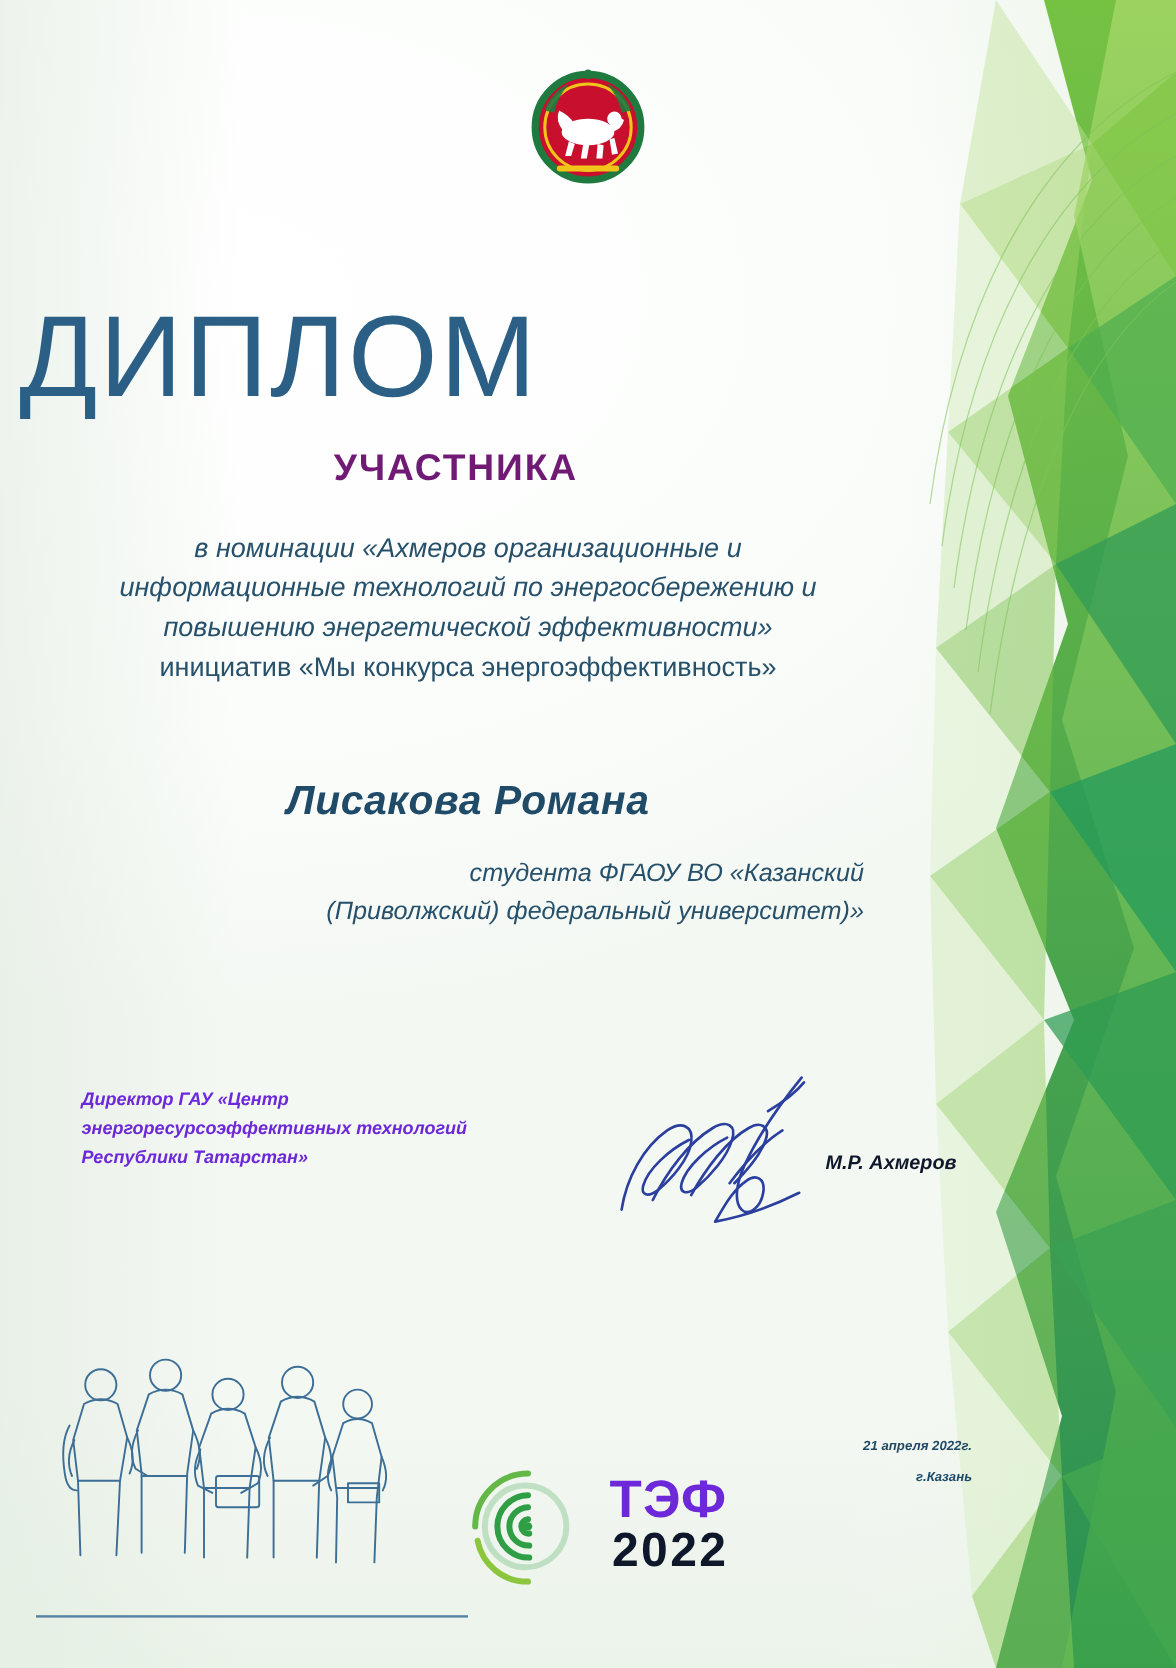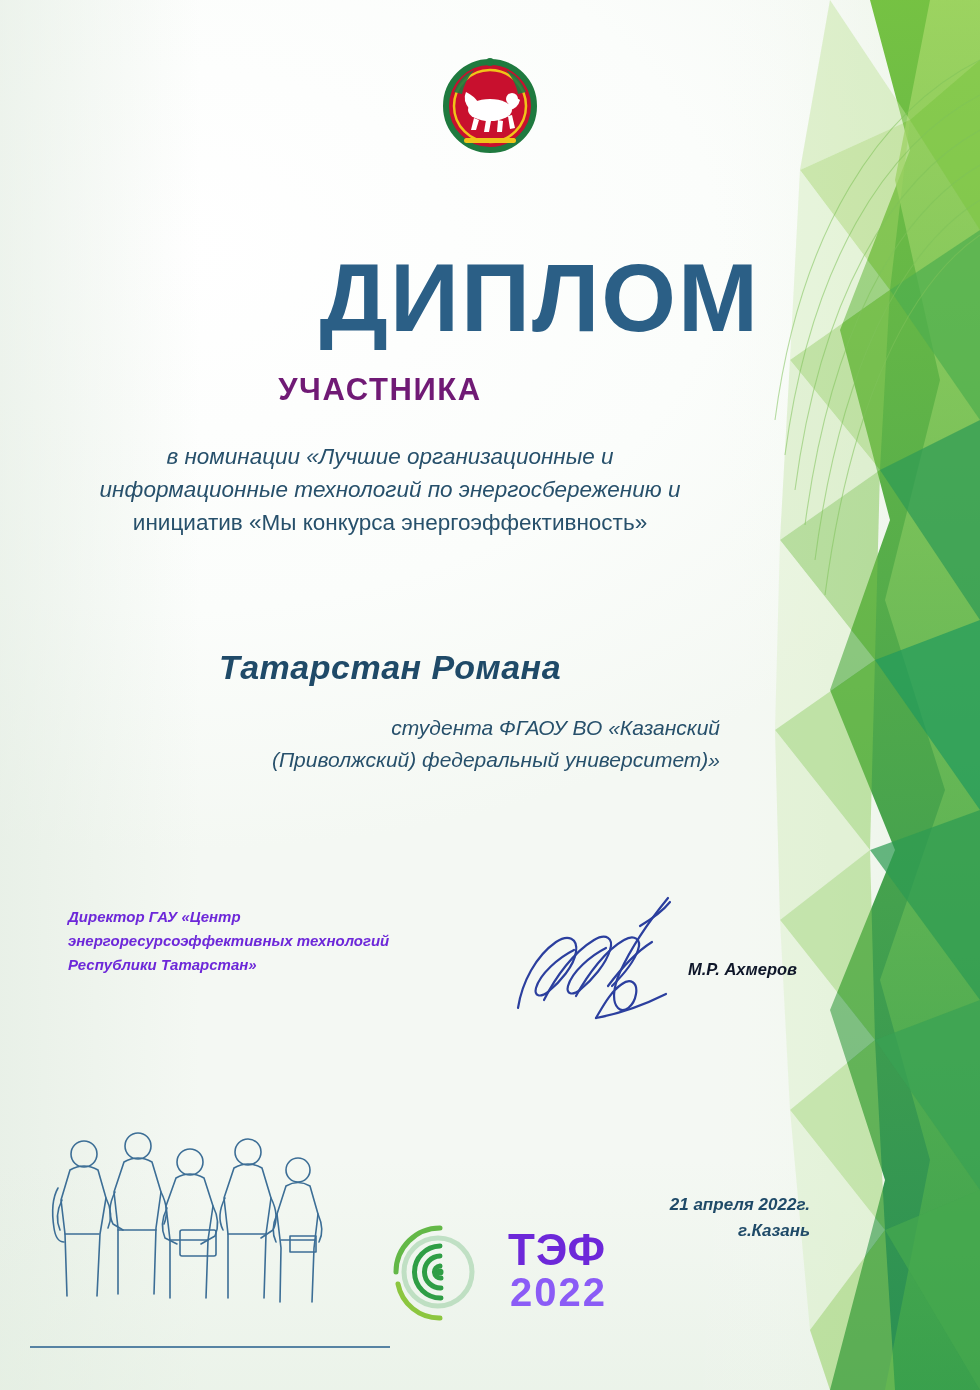--- a/index.html
+++ b/index.html
@@ -52,25 +52,25 @@
     top: 52px;
     display: flex;
     justify-content: center;
   }
   .emblem-inner { position: relative; width: 112px; height: 112px; }
 
   
   .title {
     position: absolute;
     top: 186px;
-    left: 0;
+    left: 16px;
     width: 760px;
-    text-align: right;
+    text-align: left;
     font-family: "Liberation Sans", sans-serif;
-    font-weight: bold;
+    font-weight: normal;
     font-size: 96px;
     letter-spacing: 2px;
     color: #2b5f86;
     line-height: 1;
   }
   .subtitle {
     position: absolute;
     top: 372px;
     left: 0;
     width: 760px;
@@ -146,21 +146,21 @@
   }
 
   
   .date-place {
     position: absolute;
     right: 170px;
     top: 1192px;
     text-align: right;
     font-style: italic;
     font-weight: bold;
-    font-size: 17px;
+    font-size: 11px;
     line-height: 26px;
     color: #1f4a68;
   }
 
   
   .tef {
     position: absolute;
     left: 380px;
     top: 1222px;
     width: 220px;
@@ -175,21 +175,21 @@
     color: #6d28d9;
     letter-spacing: 1px;
     line-height: 44px;
   }
   .tef-year {
     position: absolute;
     left: 130px;
     top: 50px;
     font-weight: bold;
     font-size: 40px;
-    color: #8b5cf6;
+    color: #0f172a;
     letter-spacing: 2px;
     line-height: 40px;
   }
 
   
   .students {
     position: absolute;
     left: 40px;
     top: 1118px;
     width: 300px;
@@ -301,26 +301,27 @@
           <circle cx="56" cy="10" r="4" fill="#1f7a3f"></circle>
         </svg>
       </div>
     </div>
 
     <h1 class="title">ДИПЛОМ</h1>
 
     <div class="subtitle">УЧАСТНИКА</div>
 
     <div class="nomination">
-      <div>в номинации «Лучшие организационные и</div>
+      <div>в номинации «Ахмеров организационные и</div>
       <div>информационные технологий по энергосбережению и</div>
+      <div>повышению энергетической эффективности»</div>
       <div class="plain">инициатив  «Мы конкурса энергоэффективность»</div>
     </div>
 
-    <div class="recipient">Татарстан  Романа</div>
+    <div class="recipient">Лисакова  Романа</div>
 
     <div class="recipient-org">
       <div>студента ФГАОУ ВО «Казанский</div>
       <div>(Приволжский) федеральный университет)»</div>
     </div>
 
     <div class="sig-title">
       <div>Директор ГАУ «Центр</div>
       <div>энергоресурсоэффективных технологий</div>
       <div>Республики Татарстан»</div>

